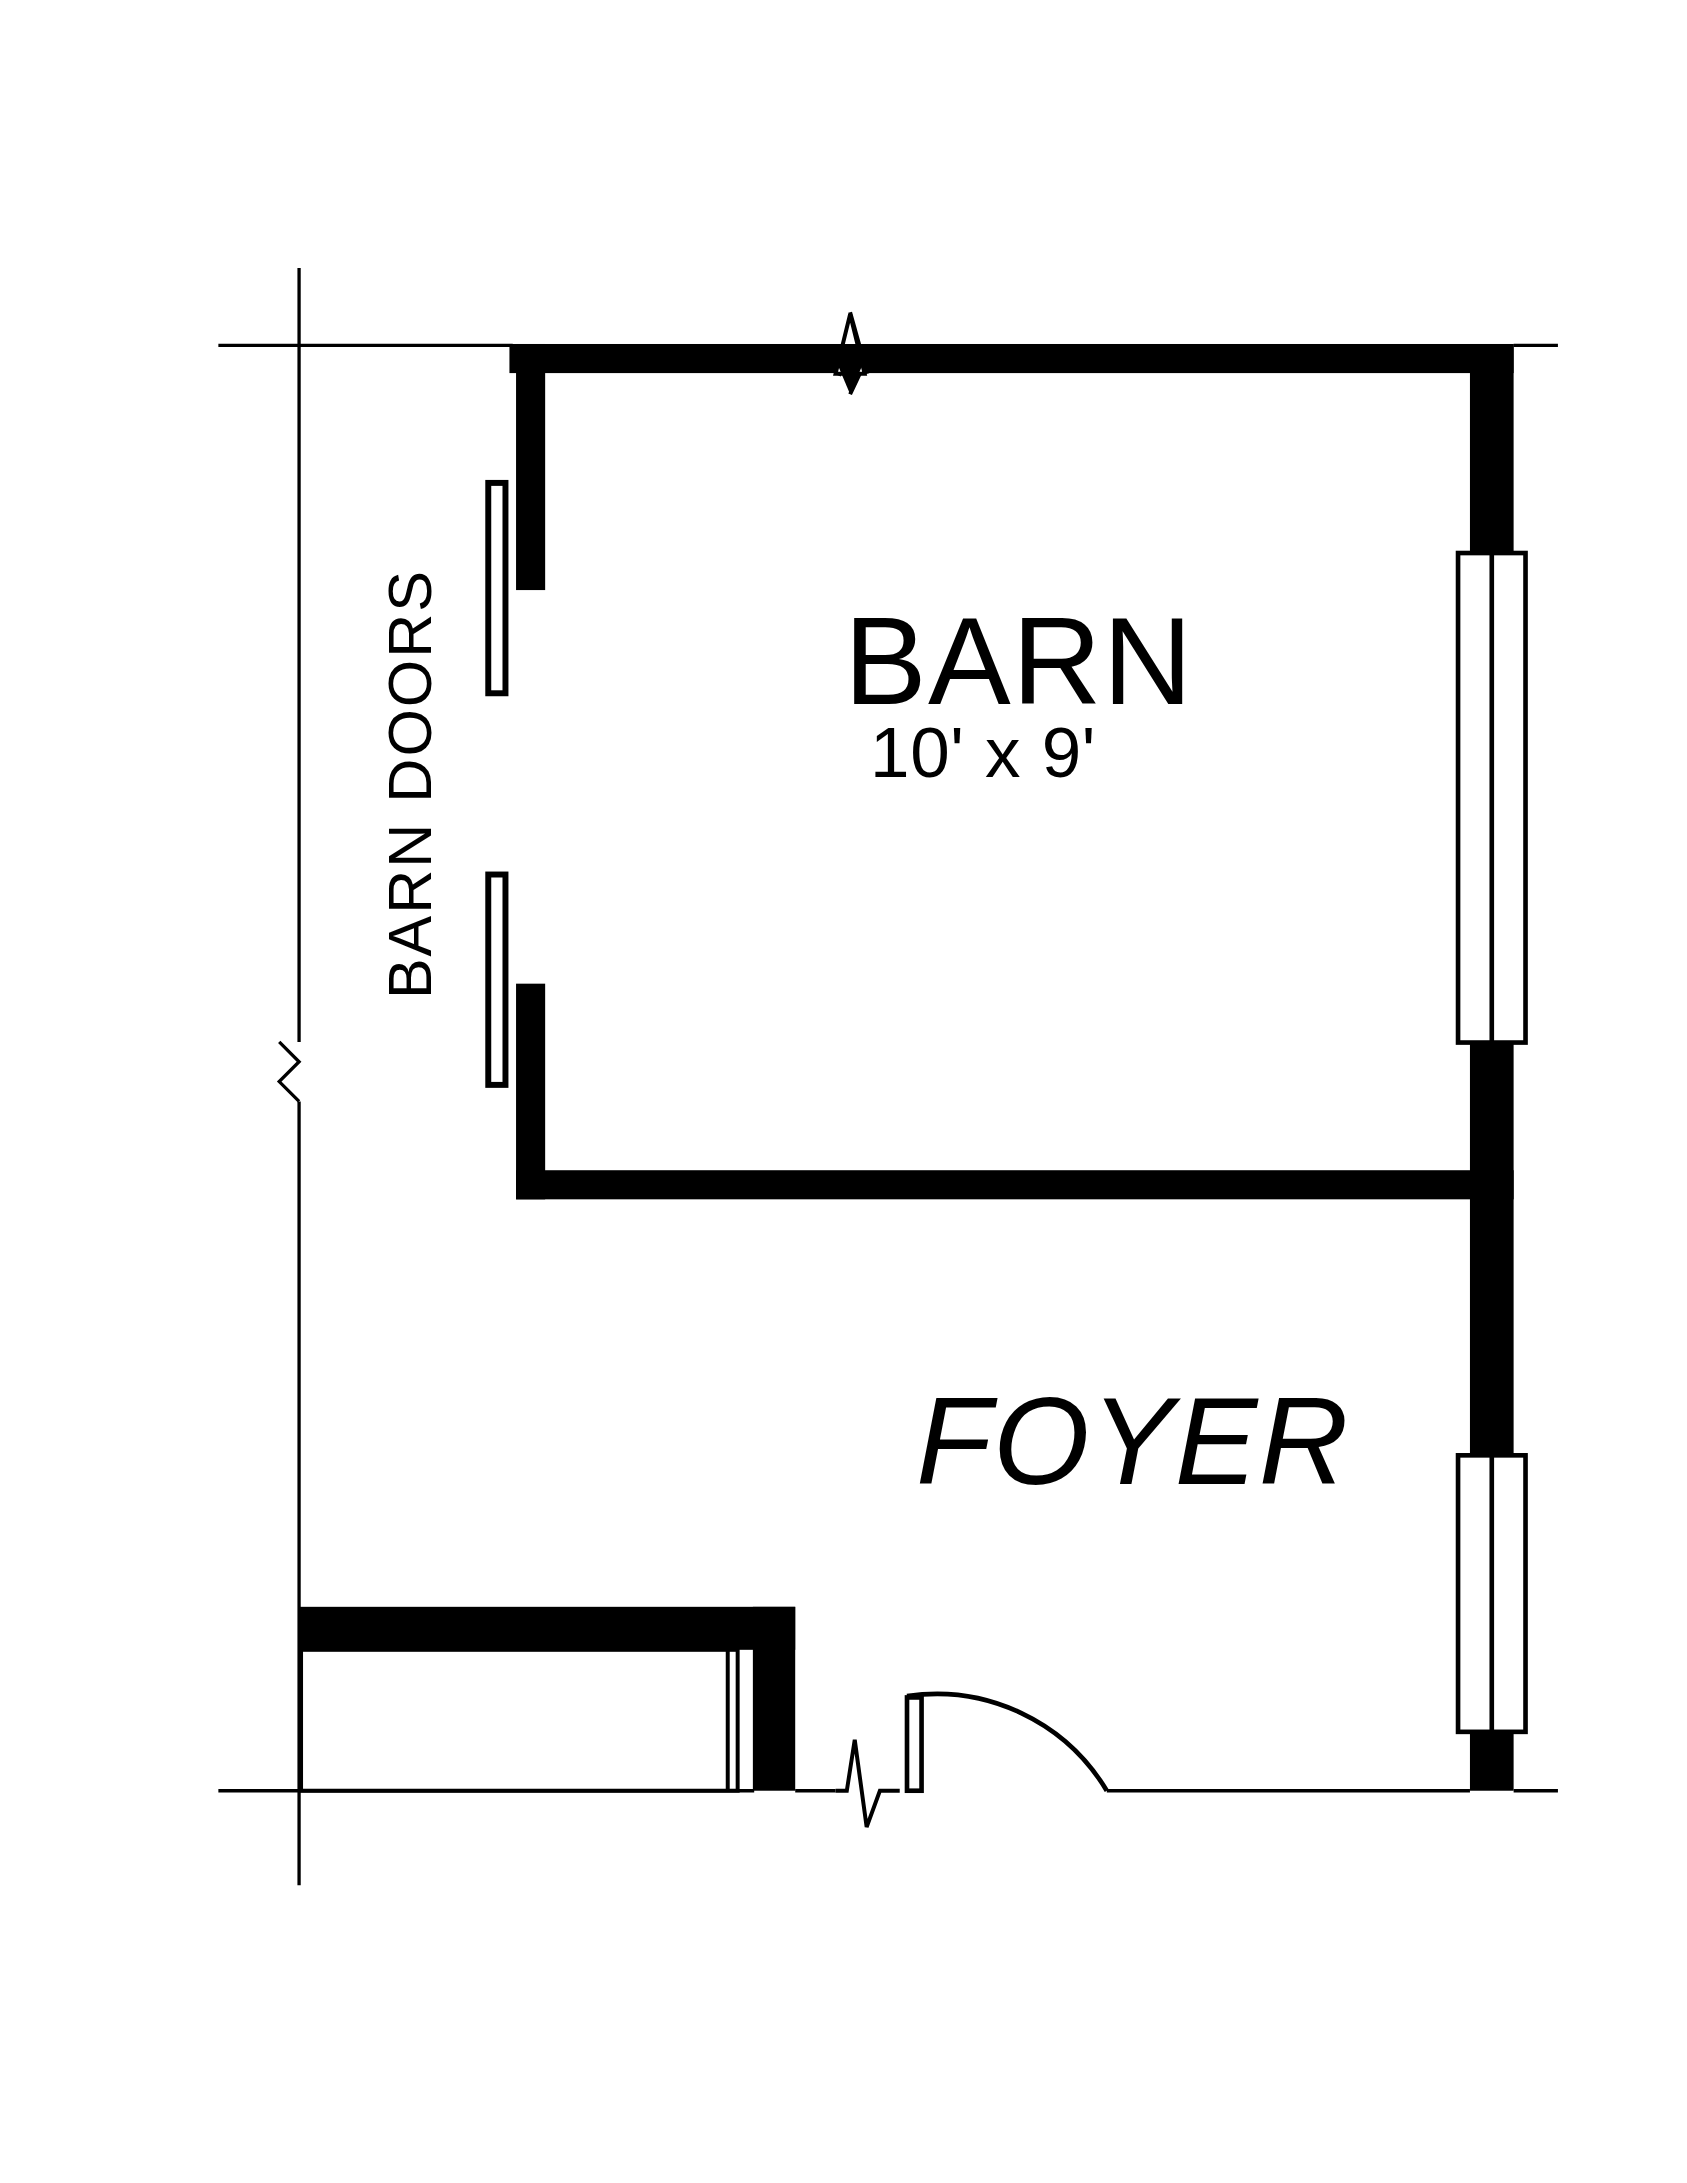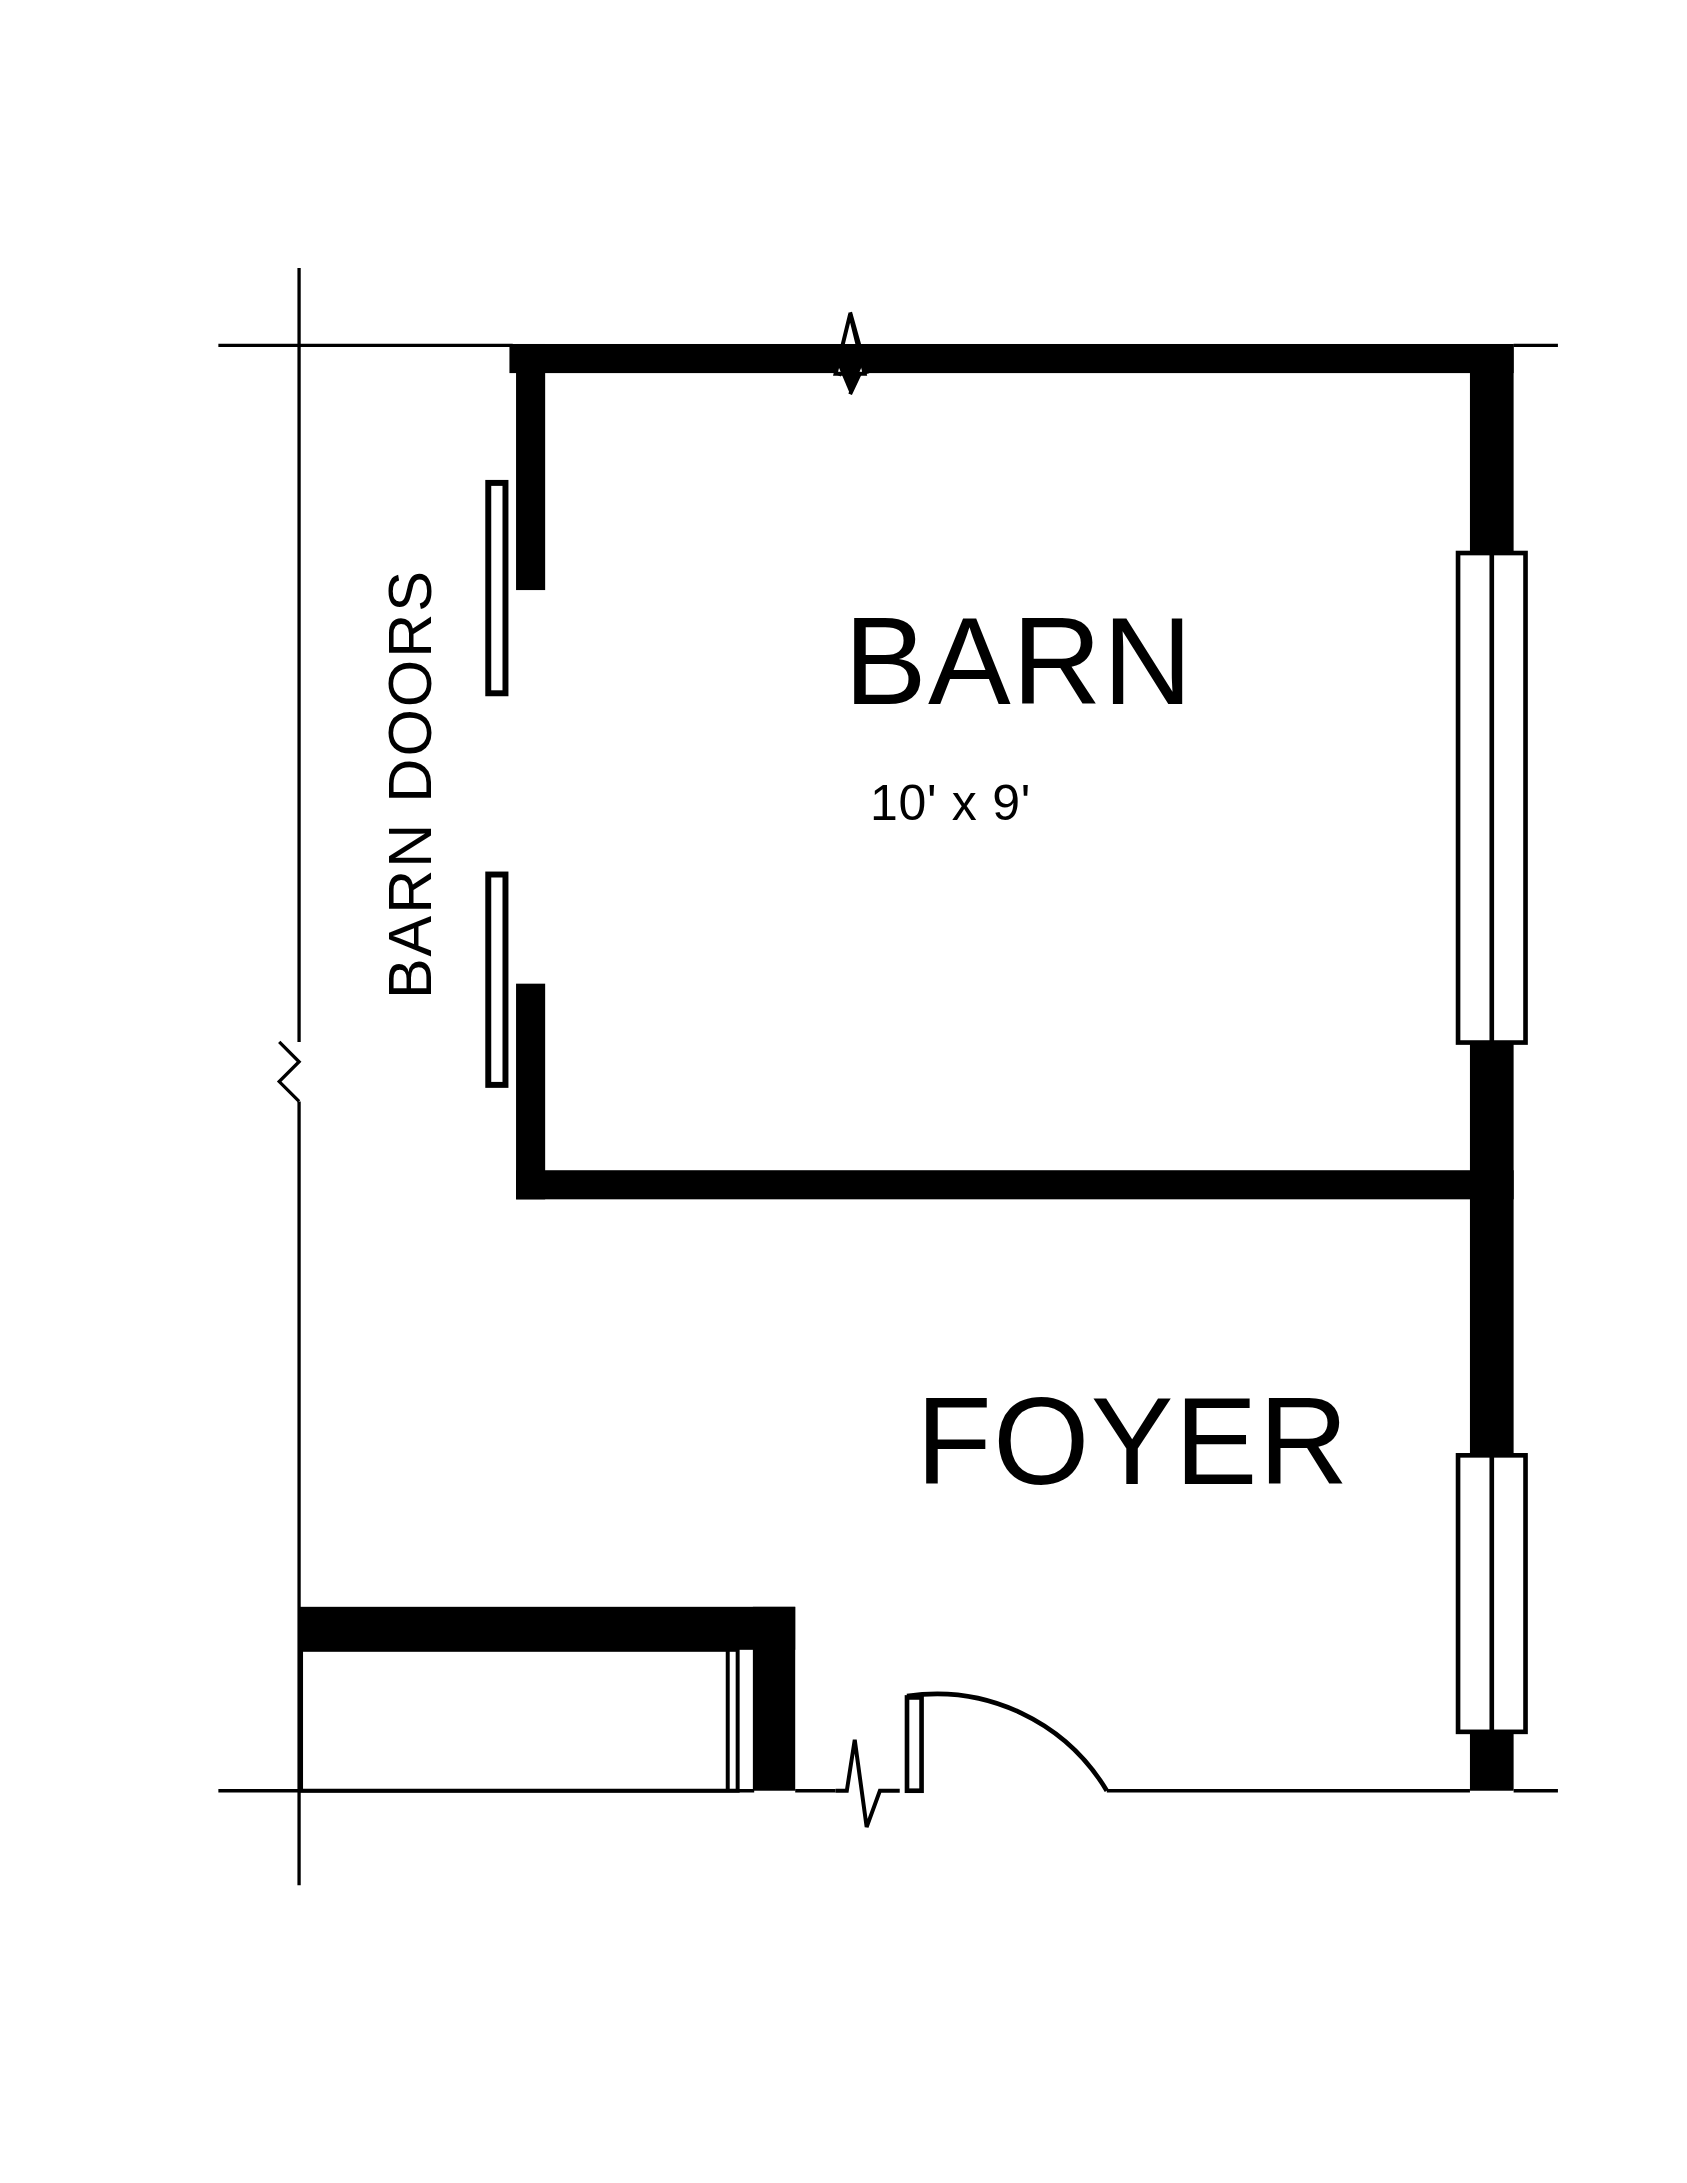--- a/index.html
+++ b/index.html
@@ -2,22 +2,22 @@
 <html style="font-size:10.6px"><head>
 <meta charset="utf-8">
 <style>
   html,body{margin:0;padding:0;background:#ffffff;}
   body{width:1687px;height:2183px;overflow:hidden;position:relative;
        font-family:"Liberation Sans",sans-serif;color:#000;}
   #plan{position:absolute;left:0;top:0;width:1687px;height:2183px;}
   .lbl{position:absolute;white-space:nowrap;color:#000;font-weight:400;
        font-family:"Liberation Sans",sans-serif;line-height:1;}
   #flex-label{left:844px;top:599px;font-size:124px;letter-spacing:1.3px;}
-  #flex-dim{left:870px;top:778px;font-size:50px;letter-spacing:0.7px;}
-  #foyer-label{left:916px;top:1379px;font-size:124px;letter-spacing:1.3px;}
+  #flex-dim{left:870px;top:717px;font-size:71px;letter-spacing:0.7px;}
+  #foyer-label{left:916px;top:1379px;font-size:124px;letter-spacing:1.3px;font-style:italic;}
   #barn-label{left:410px;top:784px;font-size:61px;letter-spacing:2px;
               transform:translate(-50%,-50%) rotate(-90deg);transform-origin:50% 50%;}
 </style>
 </head>
 <body>
 
 <svg id="plan" viewBox="0 0 2550 3300" xmlns="http://www.w3.org/2000/svg">
 
   <rect x="0" y="0" width="2550" height="3300" fill="#ffffff"></rect>
 

